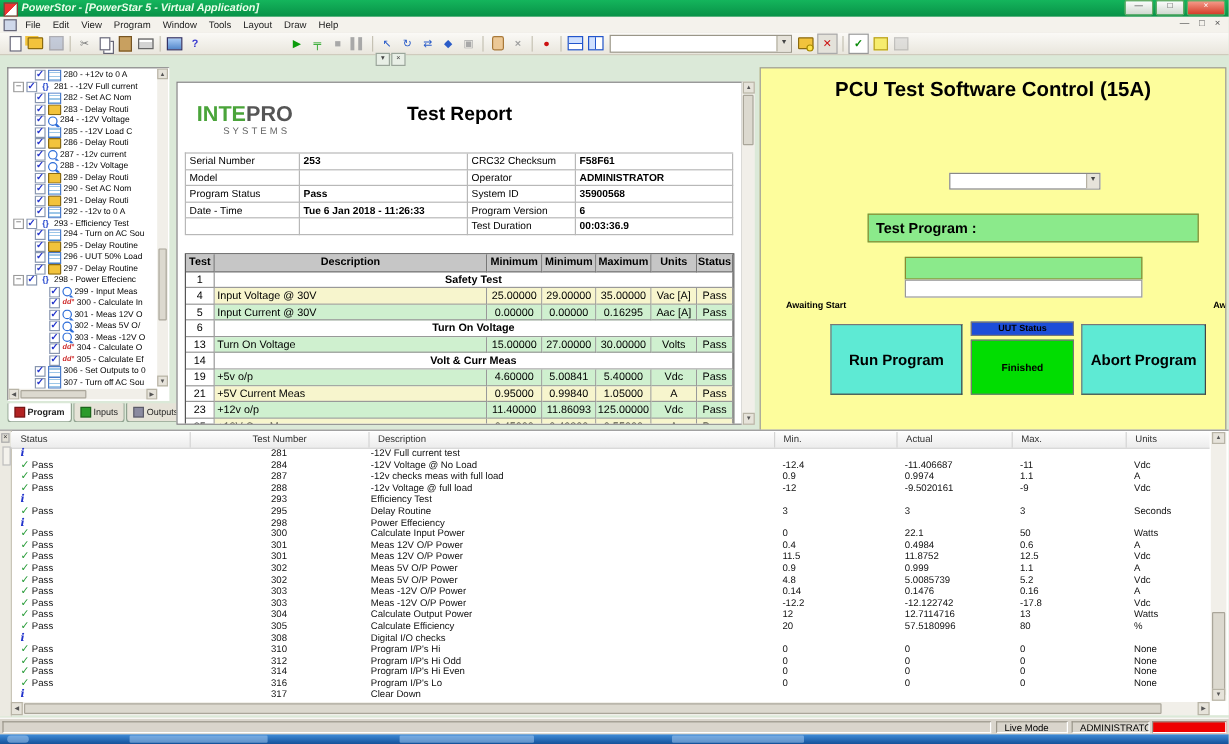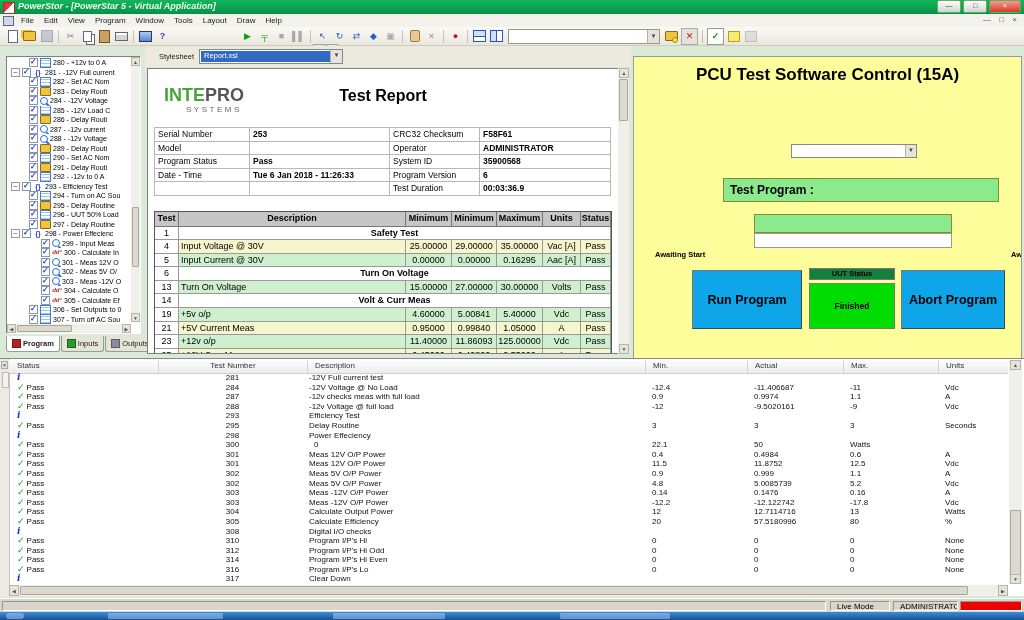--- a/index.html
+++ b/index.html
@@ -104,24 +104,24 @@
   .greenbox{background:#8bea8b;border:1px solid #8a8a30;box-sizing:border-box}
   #cp-select{left:120px;top:39px;width:182px;height:45px;font-size:11px;font-weight:bold;display:flex;align-items:center;justify-content:center;cursor:pointer}
   #cp-combo{left:157px;top:87px;width:126px;height:14px;background:#fff;border:1px solid #888;box-sizing:border-box}
   #cp-combo .arr{position:absolute;right:0;top:0;width:10px;height:100%;background:#e6e3da;border-left:1px solid #b5b1a3;font-size:6px;line-height:11px;text-align:center;color:#444}
   #cp-tp-label{left:89px;top:121px;width:276px;height:24px;font-size:12px;font-weight:bold;line-height:22px;padding-left:6px}
   #cp-bar-green{left:120px;top:157px;width:198px;height:19px}
   #cp-bar-white{left:120px;top:176px;width:198px;height:15px;background:#fff;border:1px solid #999;box-sizing:border-box}
   .awaiting{top:193px;font-size:7.5px;font-weight:bold;white-space:nowrap}
   #cp-awaiting-l{left:21px}
   #cp-awaiting-r{left:377px}
-  .graybtn{background:#0ea5e9;border:1px solid #777;border-right-color:#444;border-bottom-color:#444;box-sizing:border-box;
+  .graybtn{background:#5eead4;border:1px solid #777;border-right-color:#444;border-bottom-color:#444;box-sizing:border-box;
            display:flex;align-items:center;justify-content:center;font-size:12.5px;font-weight:bold;cursor:pointer}
   #cp-run{left:58px;top:213px;width:110px;height:59px}
-  #cp-uut-label{left:175px;top:211px;width:86px;height:12px;background:#15803d;border:1px solid #777;box-sizing:border-box;
+  #cp-uut-label{left:175px;top:211px;width:86px;height:12px;background:#1d4ed8;border:1px solid #777;box-sizing:border-box;
                 font-size:7.5px;font-weight:bold;text-align:center;line-height:10px}
   #cp-finished{left:175px;top:226px;width:86px;height:46px;background:#01dd01;border:1px solid #777;box-sizing:border-box;
                display:flex;align-items:center;justify-content:center;font-size:8.5px;font-weight:bold}
   #cp-abort{left:267px;top:213px;width:104px;height:59px}
   
   #bottom-pane{left:0;top:358px;width:1024px;height:238px;background:#fff;border-top:1px solid #8a8a8a;box-sizing:border-box}
   #bottom-strip{left:0;top:0;width:9px;height:238px;background:#eceae2;border-right:1px solid #c9c5b8}
   #strip-close{left:1px;top:2px;width:7px;height:8px;font-size:6px;line-height:7px;text-align:center;color:#333;border:1px solid #aaa;background:#e2dfd5;box-sizing:border-box}
   #strip-grip{left:2px;top:13px;width:5px;height:14px;border:1px solid #bbb;background:#f4f2ec}
   #bottom-header{left:9px;top:1px;height:13px;display:grid;background:linear-gradient(#fdfdfd,#ececec);border-bottom:1px solid #d0d0d0;font-size:8px;color:#333}
@@ -392,27 +392,20 @@
         <span>Inputs</span>
       </div>
       <div class="tab">
         <span class="tabicon" style="background: rgb(138, 138, 160);"></span>
         <span>Outputs</span>
       </div>
     </div>
 </div>
 
 <div id="report-pane" class="abs">
-  <div id="stylesheet-row" class="abs">
-    <div id="stylesheet-label" class="abs">Stylesheet</div>
-    <div id="stylesheet-combo" class="abs">
-      <div id="stylesheet-sel">Report.xsl</div>
-      <div id="stylesheet-arrow">▼</div>
-    </div>
-  </div>
   <div id="report-doc" class="abs">
     <div id="logo" class="abs">
       <div id="logo-top"><span id="logo-inte">INTE</span><span id="logo-pro">PRO</span></div>
       <div id="logo-sys">SYSTEMS</div>
     </div>
     <div id="report-title" class="abs">Test Report</div>
     <div id="info-table" class="abs">
         <div class="ic">Serial Number</div>
         <div class="ic v">253</div>
         <div class="ic">CRC32 Checksum</div>
@@ -618,20 +611,21 @@
         <div class="bc center">298</div>
         <div class="bc desc">Power Effeciency</div>
         <div class="bc"></div>
         <div class="bc"></div>
         <div class="bc"></div>
         <div class="bc"></div>
       </div>
       <div class="brow" style="grid-template-columns: 149px 149px 338px 102px 96px 95px 70px;">
         <div class="bc status"><span class="st-check">✓</span><span>Pass</span></div>
         <div class="bc center">300</div>
+        <div class="bc desc">Calculate Input Power</div>
         <div class="bc">0</div>
         <div class="bc">22.1</div>
         <div class="bc">50</div>
         <div class="bc">Watts</div>
       </div>
       <div class="brow" style="grid-template-columns: 149px 149px 338px 102px 96px 95px 70px;">
         <div class="bc status"><span class="st-check">✓</span><span>Pass</span></div>
         <div class="bc center">301</div>
         <div class="bc desc">Meas 12V O/P Power</div>
         <div class="bc">0.4</div>

